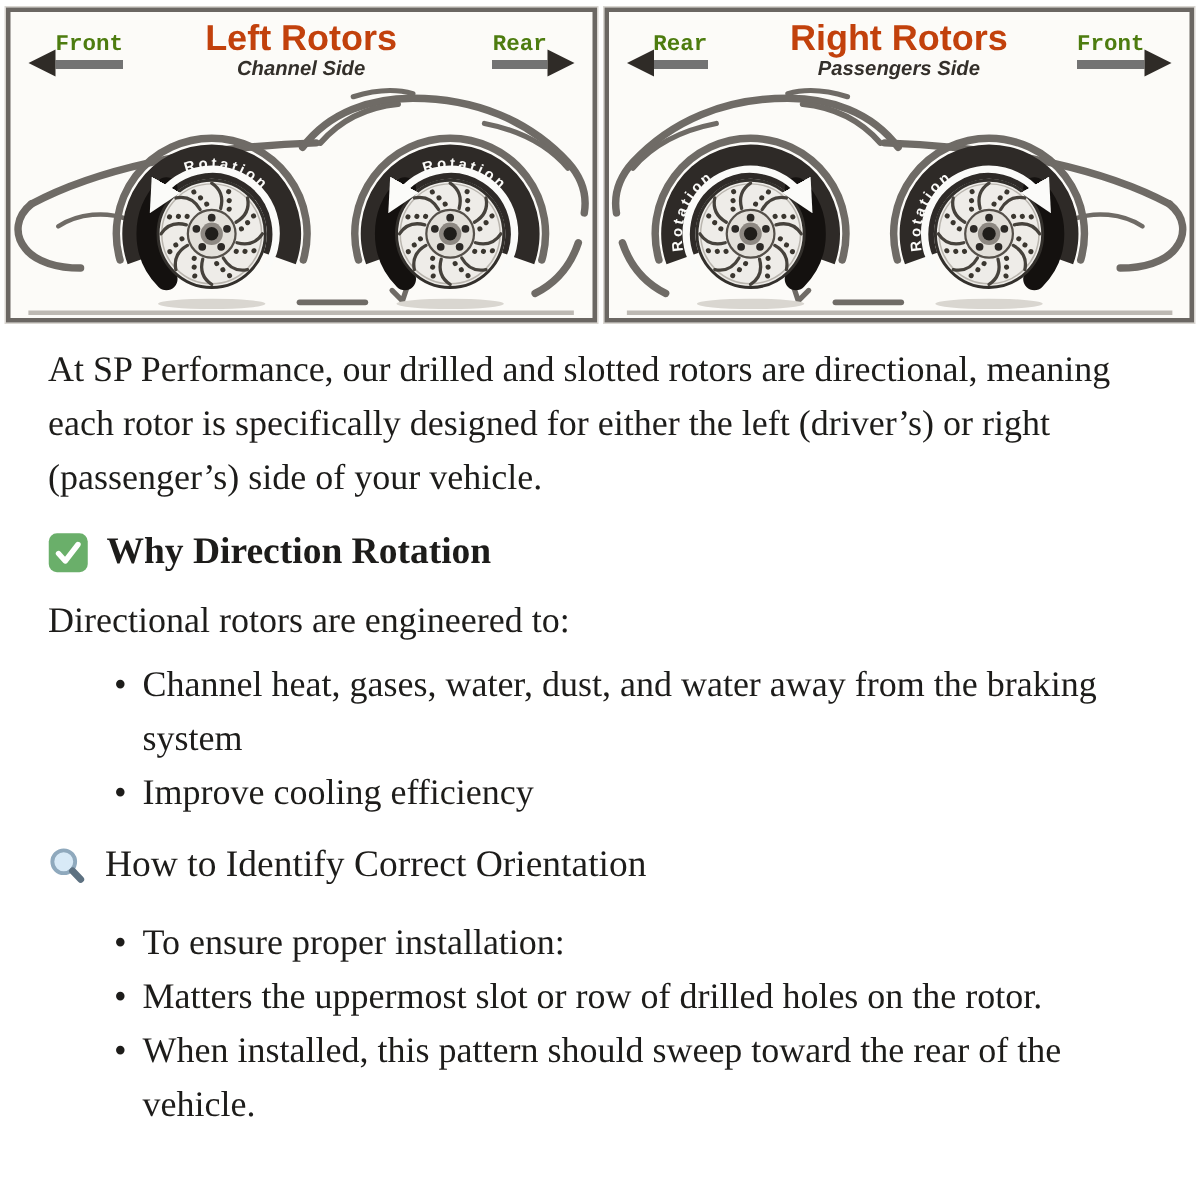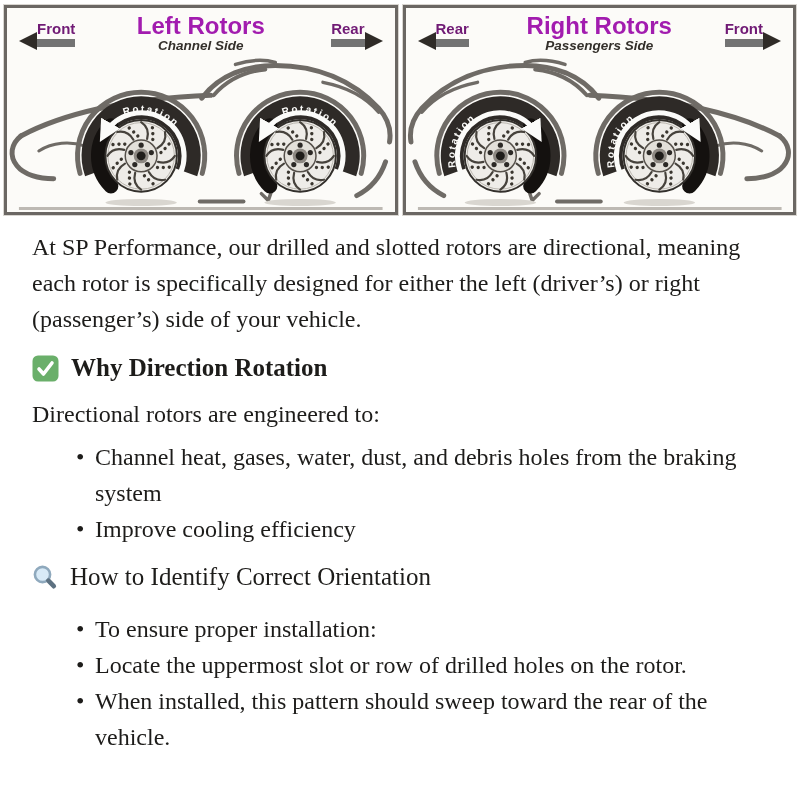--- a/index.html
+++ b/index.html
@@ -15,35 +15,35 @@
     flex:1; height:210px; background:#fcfbf8;
     border:3px solid #6b6763; box-shadow:0 0 0 1px #d9d6d1;
     position:relative; overflow:hidden;
   }
   .panel-header { height:50px; position:relative; font-family:"Liberation Sans", sans-serif; }
   .hdr-side { position:absolute; top:12px; }
   .hdr-side.left  { left:30px; }
   .hdr-side.right { right:30px; }
   .arrow-label {
     display:inline-block; position:relative;
-    font-weight:bold; font-size:15px; color:#701a75;
-    padding-bottom:2px; border-bottom:8px solid #737373; line-height:1.05;
+    font-weight:bold; font-size:15px; color:#4d7c0f;
+    padding-bottom:2px; border-bottom:6px solid #737373; line-height:1.05;font-family:Liberation Mono, monospace;
   }
   .arrow-label.head-left::before {
     content:""; position:absolute; left:-18px; bottom:-11px;
     border-top:9px solid transparent; border-bottom:9px solid transparent;
     border-right:18px solid #2f2b27;
   }
   .arrow-label.head-right::after {
     content:""; position:absolute; right:-18px; bottom:-11px;
     border-top:9px solid transparent; border-bottom:9px solid transparent;
     border-left:18px solid #2f2b27;
   }
   .title-wrap { text-align:center; padding-top:5px; }
-  .panel-title { font-size:24px; font-weight:bold; color:#a21caf; line-height:1.05;text-align:center; }
+  .panel-title { font-size:24px; font-weight:bold; color:#c2410c; line-height:1.05;text-align:center; }
   .panel-sub   { font-size:13.5px; font-weight:bold; font-style:italic; color:#332f2a; }
   .panel-art { display:block; width:100%; height:154px; }
   .defs-holder { position:absolute; width:0; height:0; overflow:hidden; }
   .rot-text { font-family:"Liberation Sans", sans-serif; font-size:10px; font-weight:bold;
               letter-spacing:2px; fill:#fbfbf9; }
 
   
   .article { padding:0 30px 0 32px; }
   .intro { font-size:24px; line-height:36px; margin:14px 0 0 0; max-width:745px; }
   .sec-heading {
@@ -209,33 +209,33 @@
         <rect x="0.5" y="0.5" width="26" height="26" rx="5.5" fill="#6aaf6a"></rect>
         <path d="M 7 14 L 11.5 19 L 20 8" fill="none" stroke="#ffffff" stroke-width="3.6" stroke-linecap="round" stroke-linejoin="round"></path>
       </svg>
     </span>
     <span>Why Direction Rotation</span>
   </div>
 
   <p class="lead">Directional rotors are engineered to:</p>
 
   <ul class="blist">
-    <li>Channel heat, gases, water, dust, and debris holes from the braking system</li>
+    <li>Channel heat, gases, water, dust, and water away from the braking system</li>
     <li>Improve cooling efficiency</li>
   </ul>
 
   <div class="sec-heading plain">
     <span class="emoji">
       <svg width="26" height="27" viewBox="0 0 26 27">
         <circle cx="10.5" cy="10.5" r="7.6" stroke="#8fa9bd" stroke-width="2.6" fill="#d8eaf7"></circle>
         <line x1="16.4" y1="16.6" x2="21.8" y2="22.2" stroke-width="4.6" stroke-linecap="round" stroke="#5d7181"></line>
       </svg>
     </span>
     <span>How to Identify Correct Orientation</span>
   </div>
 
   <ul class="blist second">
     <li>To ensure proper installation:</li>
-    <li>Locate the uppermost slot or row of drilled holes on the rotor.</li>
+    <li>Matters the uppermost slot or row of drilled holes on the rotor.</li>
     <li>When installed, this pattern should sweep toward the rear of the vehicle.</li>
   </ul>
 
 </div>
 
 </body></html>

